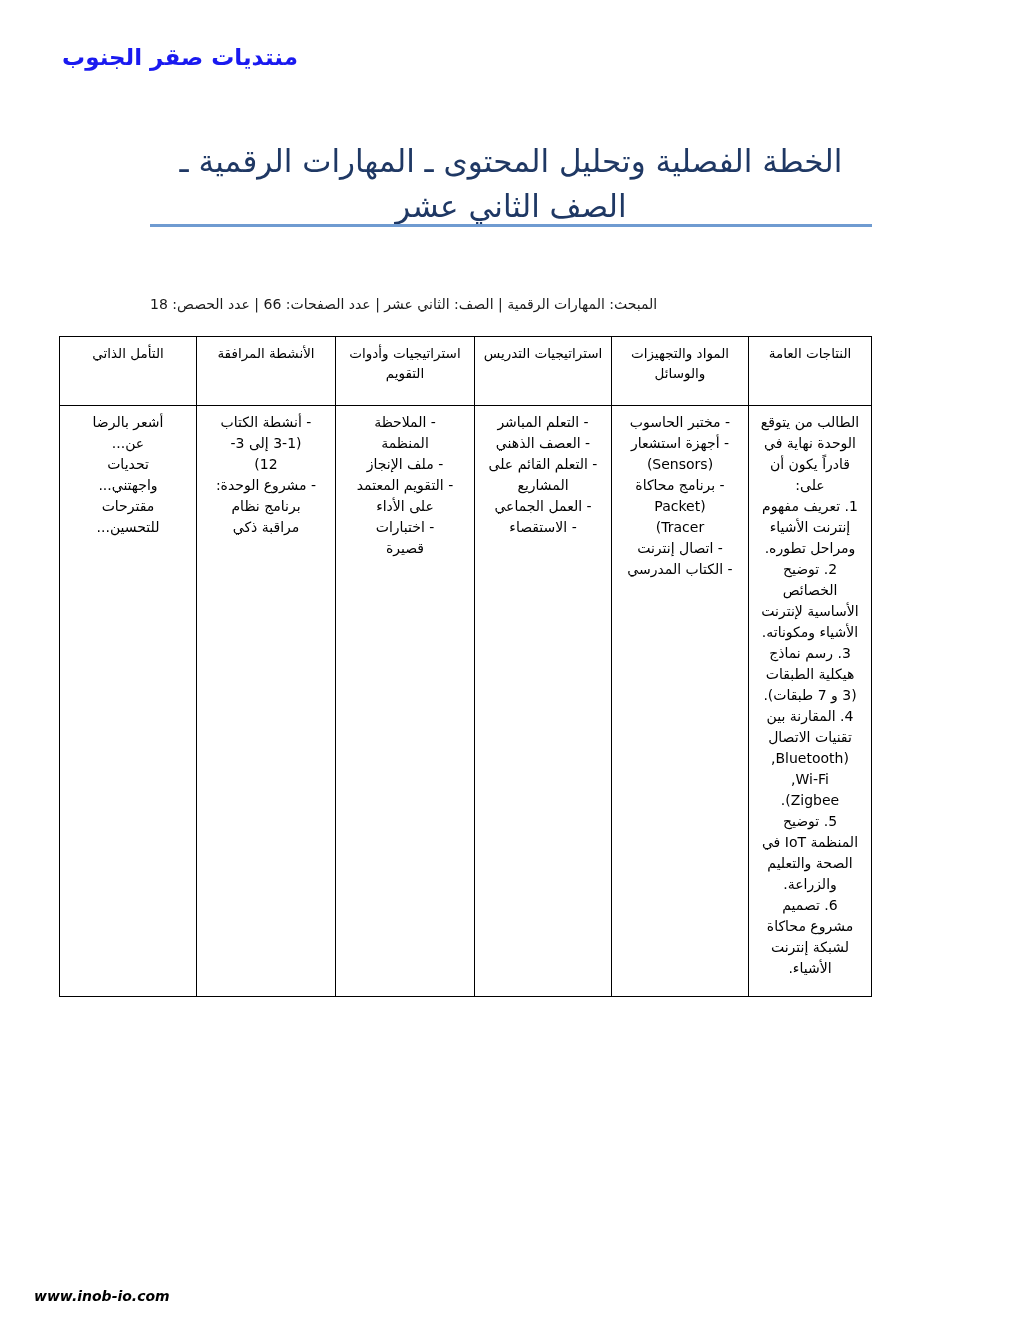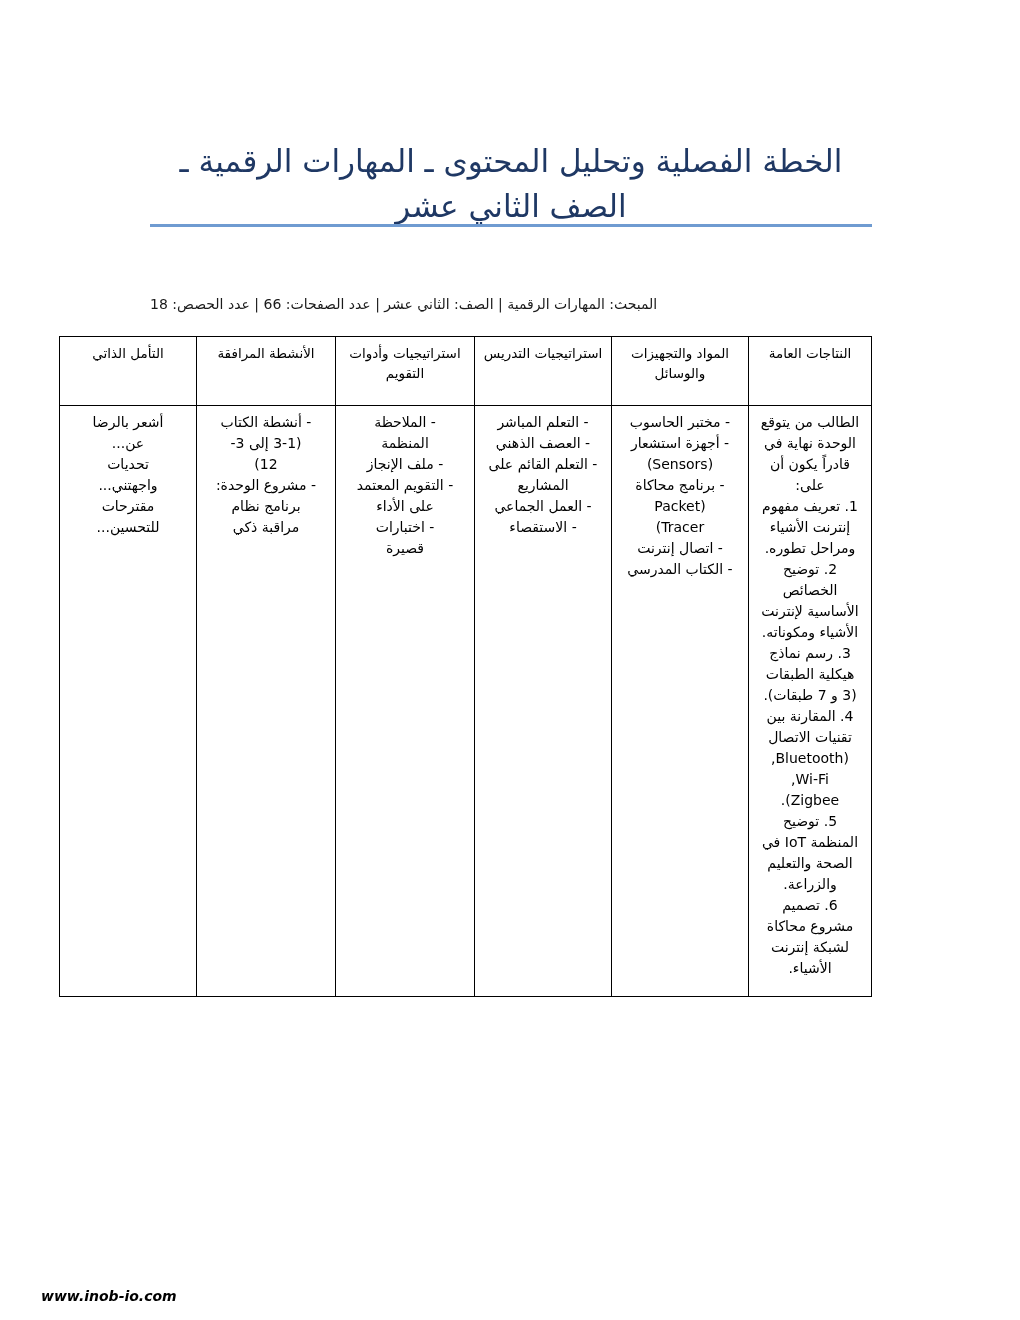--- a/index.html
+++ b/index.html
@@ -132,34 +132,35 @@
   }
   .cell-lines .ln {
     display: block;
     white-space: pre-wrap;
   }
 
   
   .footer-url {
     position: absolute;
     bottom: 16px;
-    left: 41px;
+    left: 34px;
     color: #000000;
     font-size: 14px;
     font-weight: bold;
     font-style: italic;
     font-family: "DejaVu Sans", "Liberation Sans", sans-serif;
     direction: ltr;
   }
 </style>
 </head>
 <body>
 
 <div class="page">
 
+  <div class="forum-header">منتديات صقر الجنوب</div>
 
   <h1 class="doc-title">الخطة الفصلية وتحليل المحتوى ـ المهارات الرقمية ـ الصف الثاني عشر</h1>
 
   <div class="title-rule"></div>
 
 
   <div class="section-meta">المبحث: المهارات الرقمية | الصف: الثاني عشر | عدد الصفحات: 66 | عدد الحصص: 18</div>
 
   <div class="plan-table-wrap">
     <table class="plan-table">

